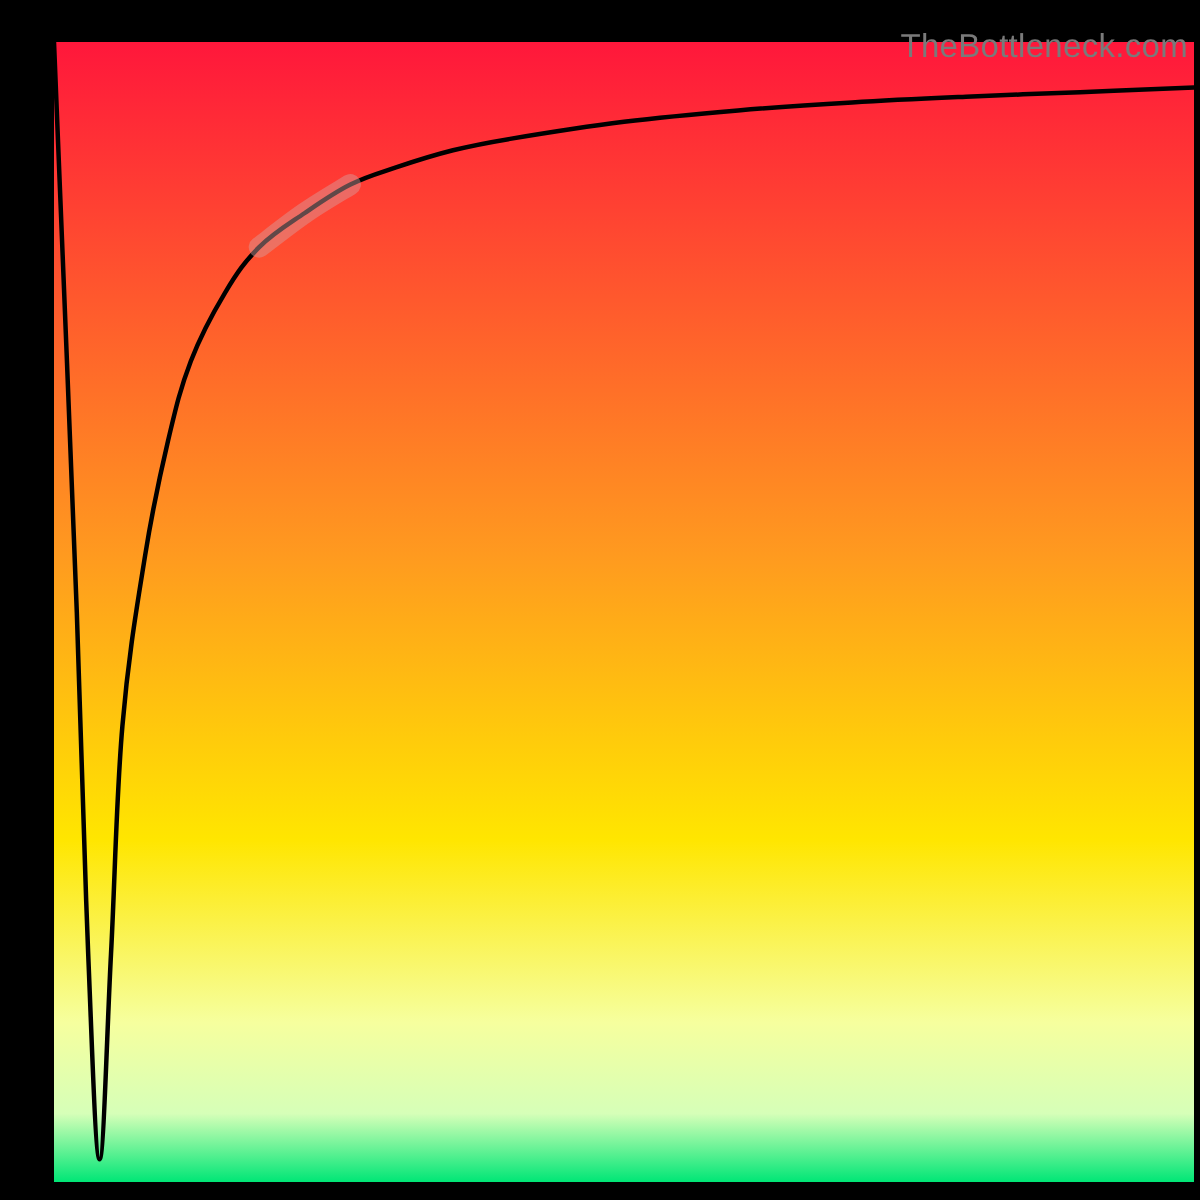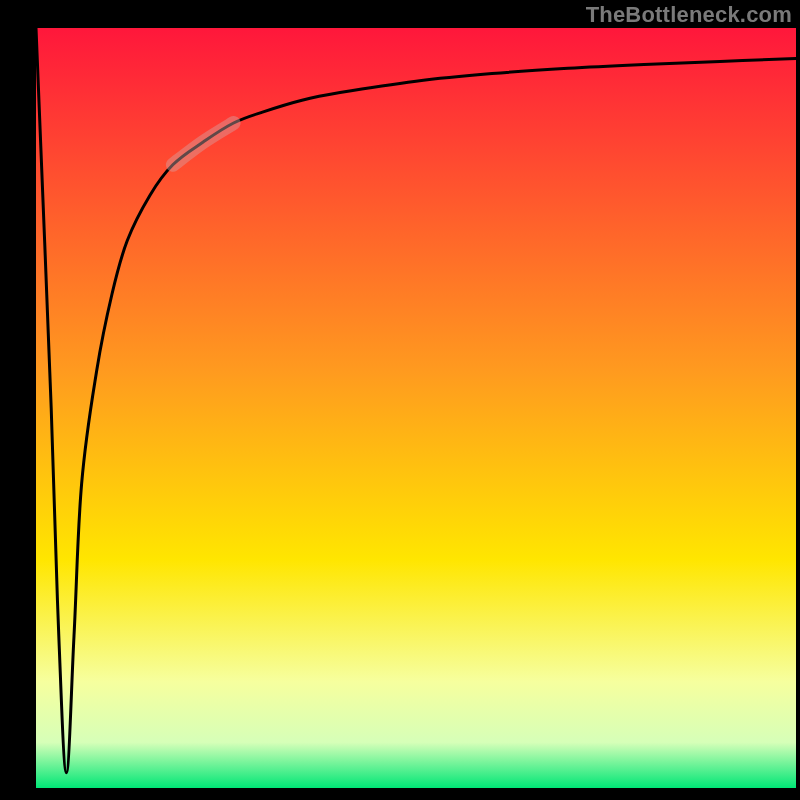--- a/index.html
+++ b/index.html
@@ -12,25 +12,25 @@
     font-family: Arial, Helvetica, sans-serif;
   }
   .frame {
     position: relative;
     width: 800px;
     height: 800px;
     background: #000;
   }
   .attribution {
     position: absolute;
-    top: 2px;
+    top: 18px;
     right: 8px;
     color: #7a7a7a;
     font-size: 22px;
-    font-weight: 700;
+    font-weight: 400;
     letter-spacing: 0.2px;
   }
   svg {
     display: block;
   }
 </style>
 </head>
 <body>
 
 <div class="frame">

